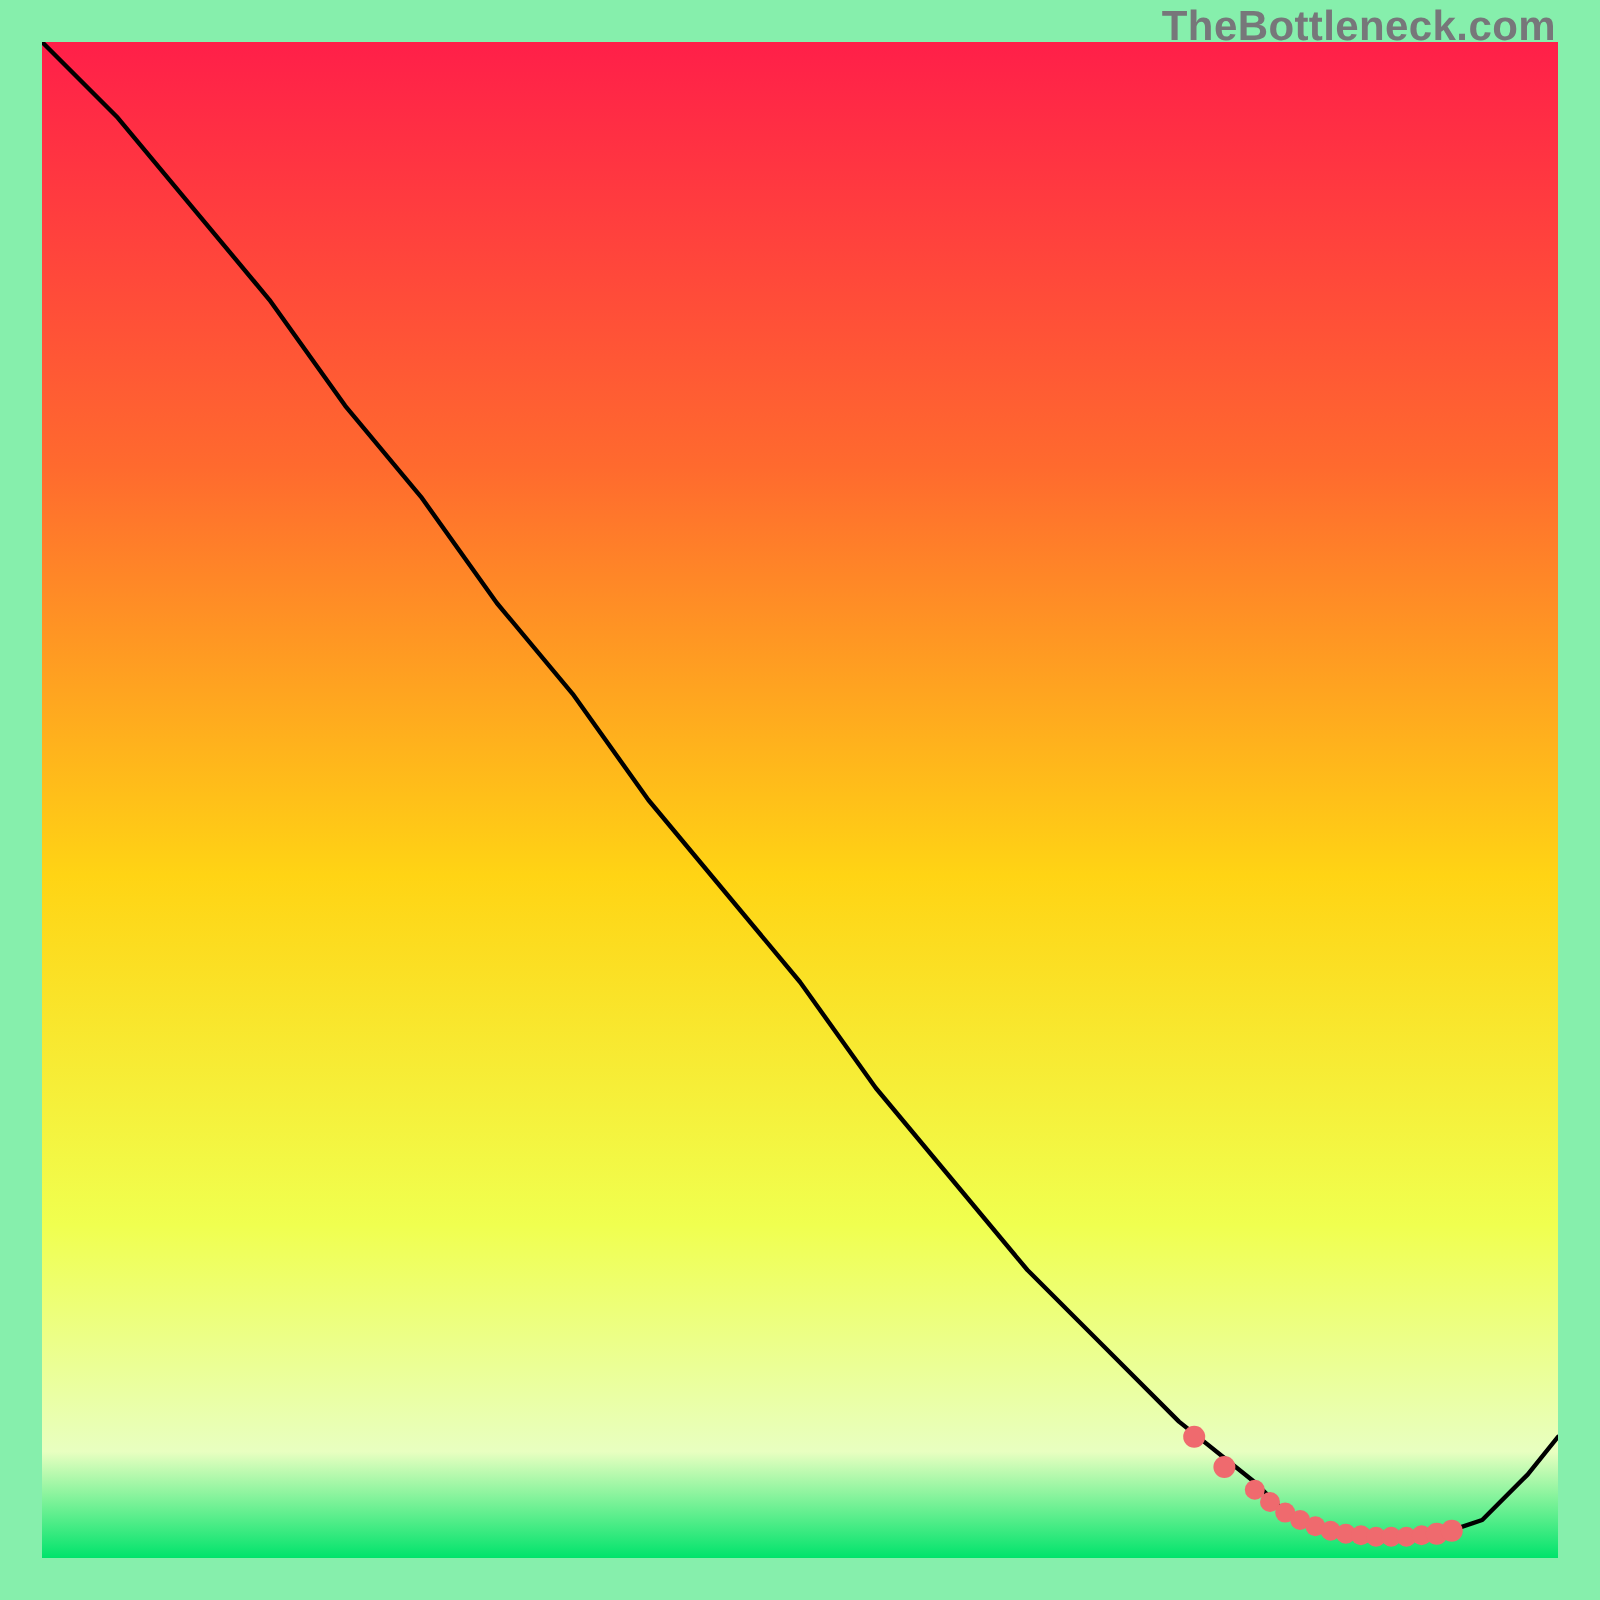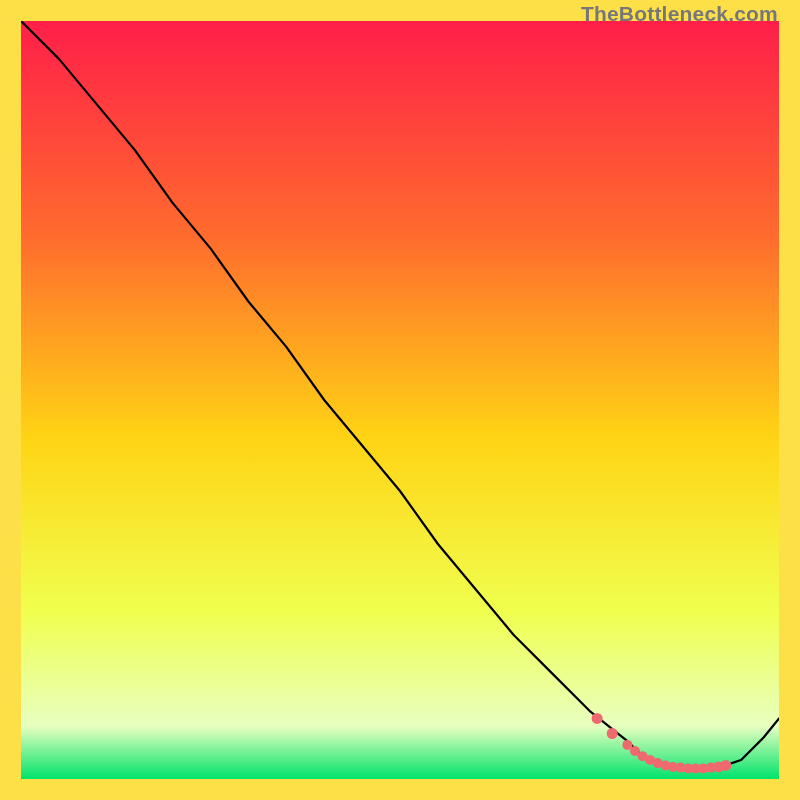--- a/index.html
+++ b/index.html
@@ -7,21 +7,21 @@
     padding: 0;
     width: 800px;
     height: 800px;
     background: #000;
     overflow: hidden;
   }
   .stage {
     position: relative;
     width: 800px;
     height: 800px;
-    background: #fde047;
+    background: #86efac;
   }
   .plot {
     position: absolute;
     left: 21px;
     top: 21px;
     width: 758px;
     height: 758px;
   }
   .watermark {
     position: absolute;

